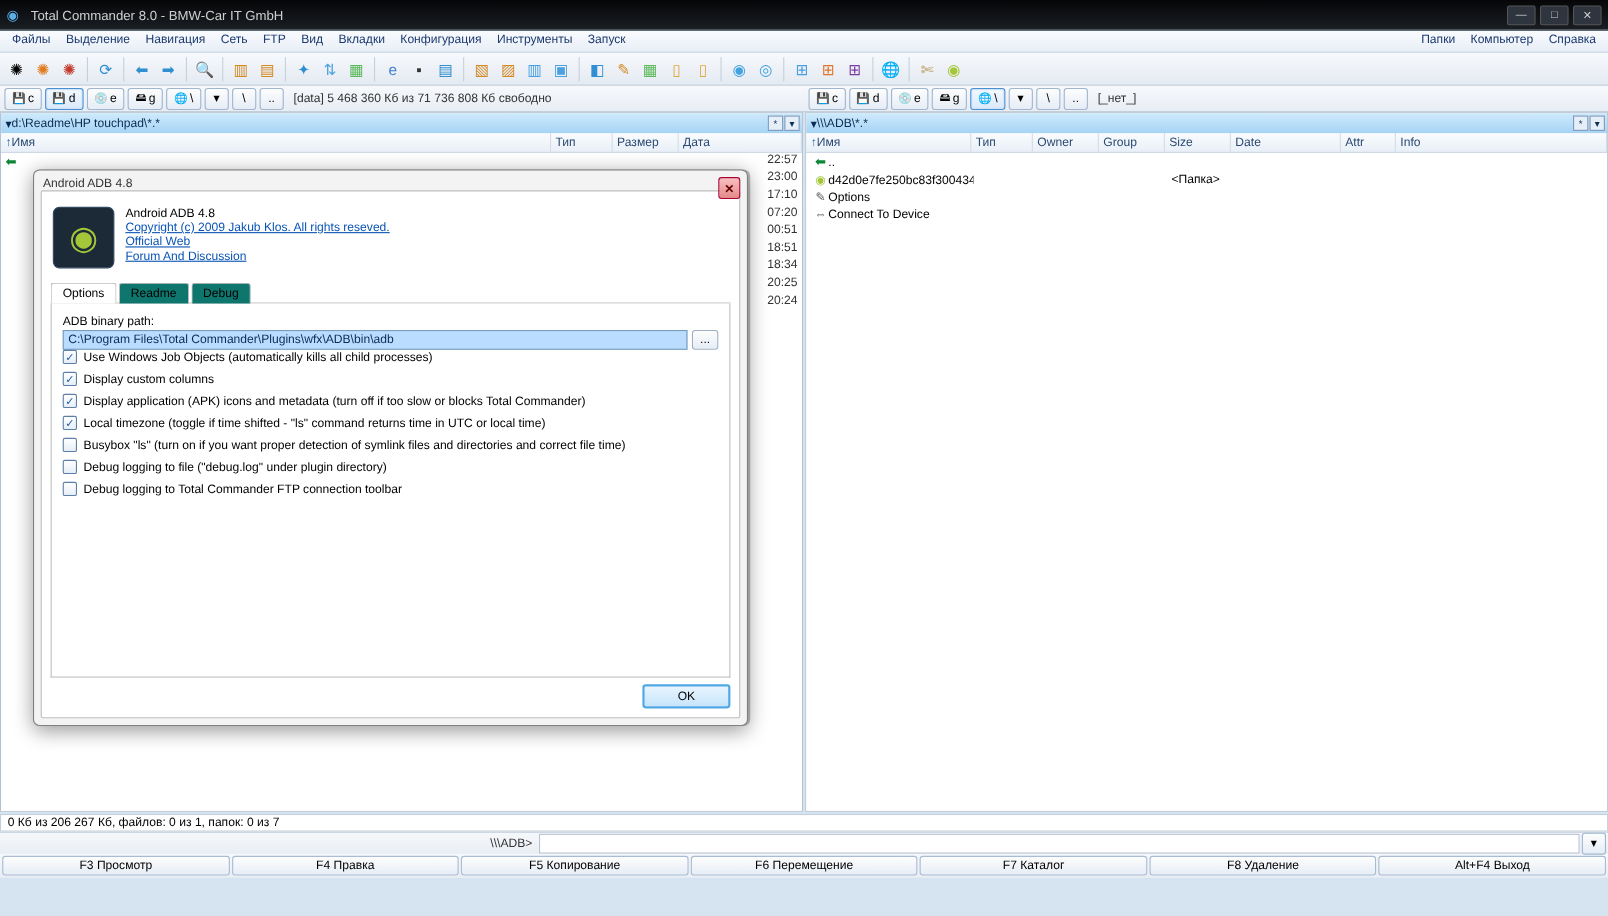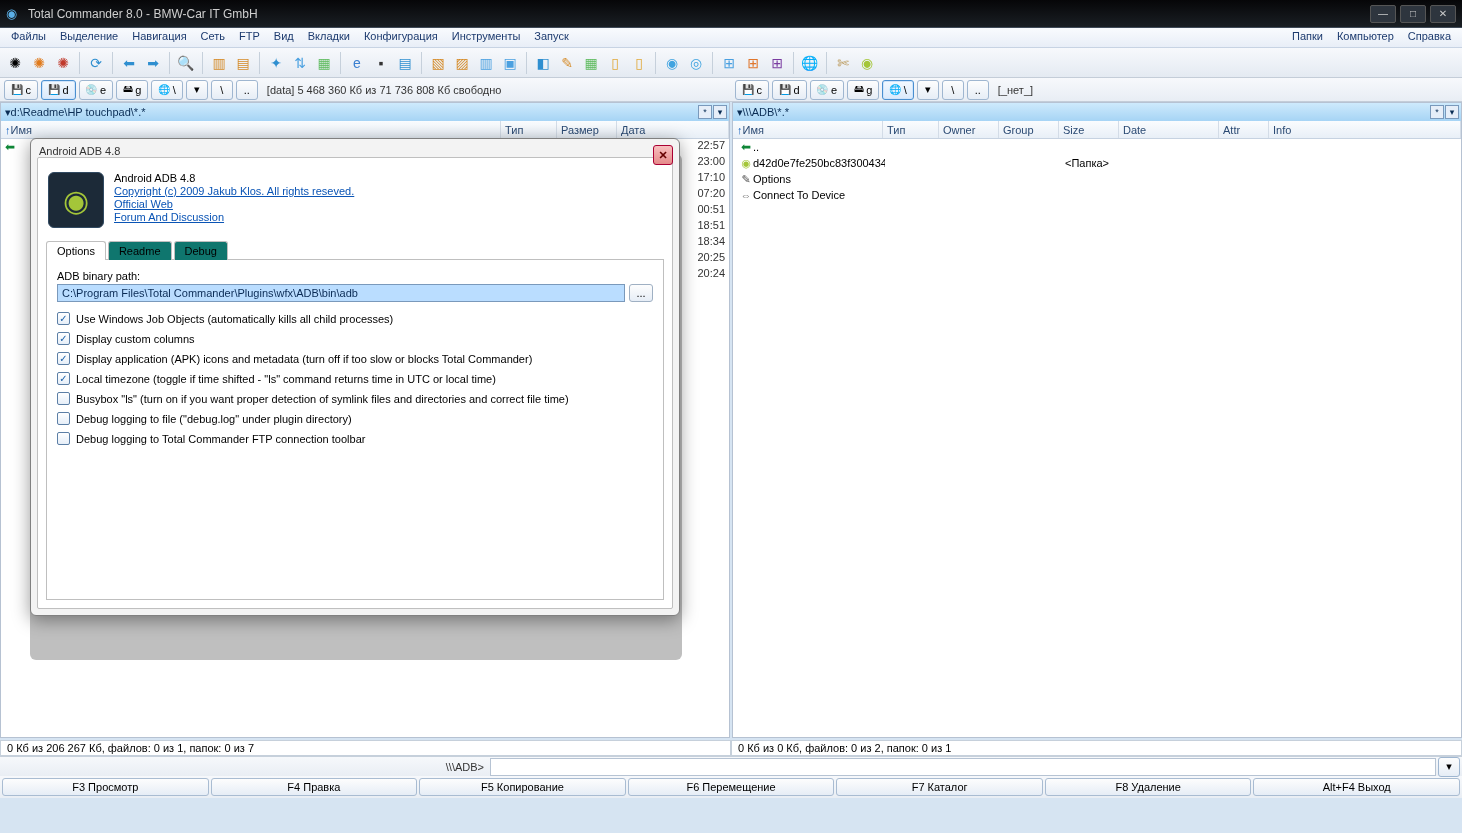--- a/index.html
+++ b/index.html
@@ -36,33 +36,33 @@
 .ficon { width:14px; display:inline-block; text-align:center; }
 .statuspair { display:flex; }
 .statuspair > div { flex:1; padding:1px 6px; border:1px solid #c6d0db; background:#fff; font-size:11px; margin-top:2px; }
 .cmdline { height:20px; display:flex; align-items:center; background:linear-gradient(#f6f8fb,#e9eef4); border-top:1px solid #c6d0db; }
 .cmdline .lbl { width:490px; text-align:right; padding-right:6px; color:#333; }
 .cmdline input { flex:1; height:18px; border:1px solid #b6c3d3; padding:0 4px; }
 .fkeys { height:22px; display:flex; gap:2px; padding:2px; background:linear-gradient(#f6f8fb,#e9eef4); }
 .fkey { flex:1; border:1px solid #a9bcd2; border-radius:3px; background:linear-gradient(#fdfdfd,#e6edf6); display:flex; align-items:center; justify-content:center; font-size:11px; cursor:pointer; }
 
 .dialog-shadow { position:absolute; top:154px; left:30px; width:652px; height:506px; background:rgba(0,0,0,.25); border-radius:6px; }
-.dialog { position:absolute; top:138px; left:30px; width:650px; background:#f3f3f3; border:1px solid #808080; border-radius:6px; box-shadow:0 4px 18px rgba(0,0,0,.4); padding:6px; }
+.dialog { position:absolute; top:154px; left:30px; width:650px; background:#f3f3f3; border:1px solid #808080; border-radius:6px; box-shadow:0 4px 18px rgba(0,0,0,.4); padding:6px; }
 .dialog .dclose { position:absolute; top:6px; right:6px; width:20px; height:20px; border:1px solid #a03; border-radius:3px; background:linear-gradient(#f8bfbf,#e58a8a); display:flex; align-items:center; justify-content:center; color:#600; font-weight:bold; cursor:pointer; }
 .dbody { border:1px solid #bfbfbf; background:#fff; padding:8px; border-radius:2px; }
 .dhead { display:flex; gap:10px; padding:6px 2px 12px; }
 .androidbox { width:56px; height:56px; background:#1c2a38; border:1px solid #314a62; border-radius:6px; display:flex; align-items:center; justify-content:center; font-size:30px; color:#a4c639; }
 .dinfo { display:flex; flex-direction:column; gap:1px; font-size:11px; }
 .dinfo a { color:#0a54b5; text-decoration:underline; cursor:pointer; }
 .tabs { display:flex; border-bottom:1px solid #bfbfbf; }
 .tab { padding:3px 10px; border:1px solid #bfbfbf; border-bottom:none; background:#0f766e; margin-right:2px; border-radius:3px 3px 0 0; cursor:pointer; font-size:11px; position:relative; top:1px; }
 .tab.active { background:#fff; }
 .tabpage { border:1px solid #bfbfbf; border-top:none; background:#fff; padding:10px 10px 6px; height:340px; }
 .fieldlbl { font-size:11px; margin-bottom:2px; }
-.pathrow { display:flex; gap:4px; margin-bottom:10px; }
+.pathrow { display:flex; gap:4px; margin-bottom:0; }
 .pathrow input { flex:1; height:18px; border:1px solid #7a99bb; padding:0 4px; font-size:11px; background:#baddff; color:#0a2b55; }
 .pathrow button { width:24px; height:18px; border:1px solid #9fb0c3; border-radius:3px; background:linear-gradient(#fdfdfd,#e6edf6); cursor:pointer; font-size:11px; }
 .chk { display:flex; align-items:center; gap:6px; font-size:11px; margin-bottom:7px; }
 .chk .box { width:13px; height:13px; border:1px solid #5c7fa6; border-radius:2px; background:linear-gradient(#fff,#e6eef8); display:flex; align-items:center; justify-content:center; font-size:10px; color:#1a5fa7; cursor:pointer; }
 .dfoot { display:flex; justify-content:flex-end; padding-top:6px; }
 .okbtn { width:80px; height:22px; border:2px solid #4fa7e6; border-radius:3px; background:linear-gradient(#e8f5ff,#c7e4fb); cursor:pointer; font-size:11px; }
 
 .times { position:absolute; right:4px; top:0; font-size:11px; color:#333; text-align:right; }
 .times div { height:16px; }
 </style>
@@ -248,21 +248,20 @@
       </div>
       <div class="frow">
         <span class="cell" style="width:150px"><span class="ficon" style="color:#555">⇔</span><span>Connect To Device</span></span>
       </div>
     </div>
   </div>
 </div>
 
 <div class="statuspair">
   <div>0 Кб из 206 267 Кб, файлов: 0 из 1, папок: 0 из 7</div>
-  <div>0 Кб из 0 Кб, файлов: 0 из 2, папок: 0 из 1</div>
 </div>
 
 <div class="cmdline">
   <span class="lbl">\\\ADB&gt;</span>
   <input type="text" style="">
   <span class="iconbtn" style="margin:0 2px">▾</span>
 </div>
 
 <div class="fkeys">
   <div class="fkey">F3 Просмотр</div>
@@ -323,14 +322,17 @@
           <div class="chk">
             <span class="box"></span>
             <span>Debug logging to file ("debug.log" under plugin directory)</span>
           </div>
           <div class="chk">
             <span class="box"></span>
             <span>Debug logging to Total Commander FTP connection toolbar</span>
           </div>
         </div>
     </div>
+    <div class="dfoot">
+      <button class="okbtn">OK</button>
+    </div>
   </div>
 </div>
 
 </body></html>

